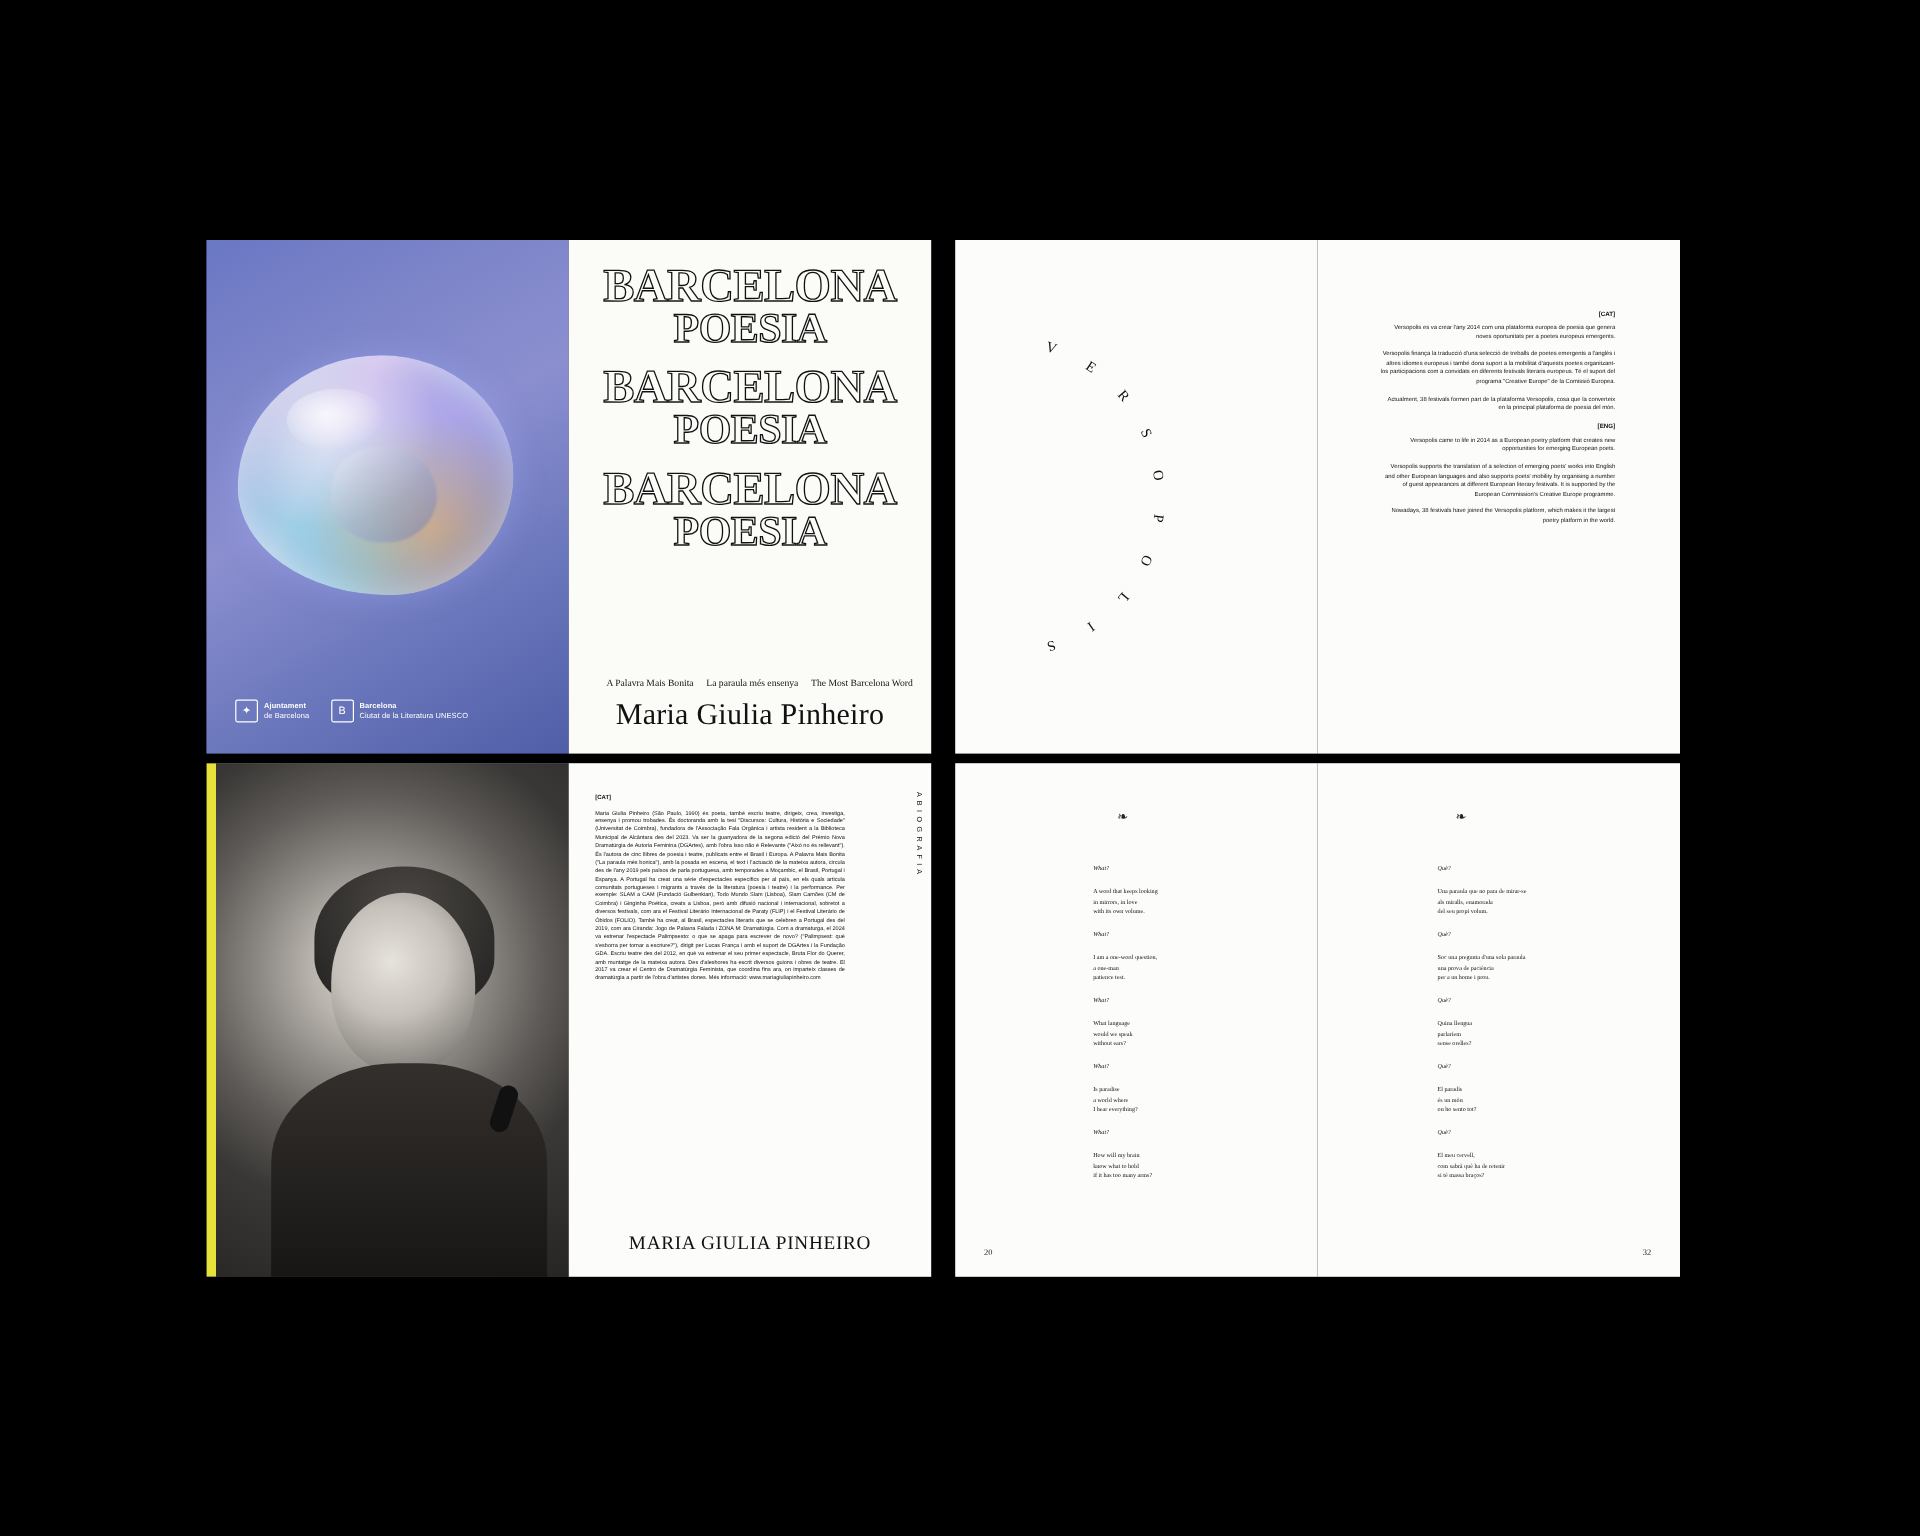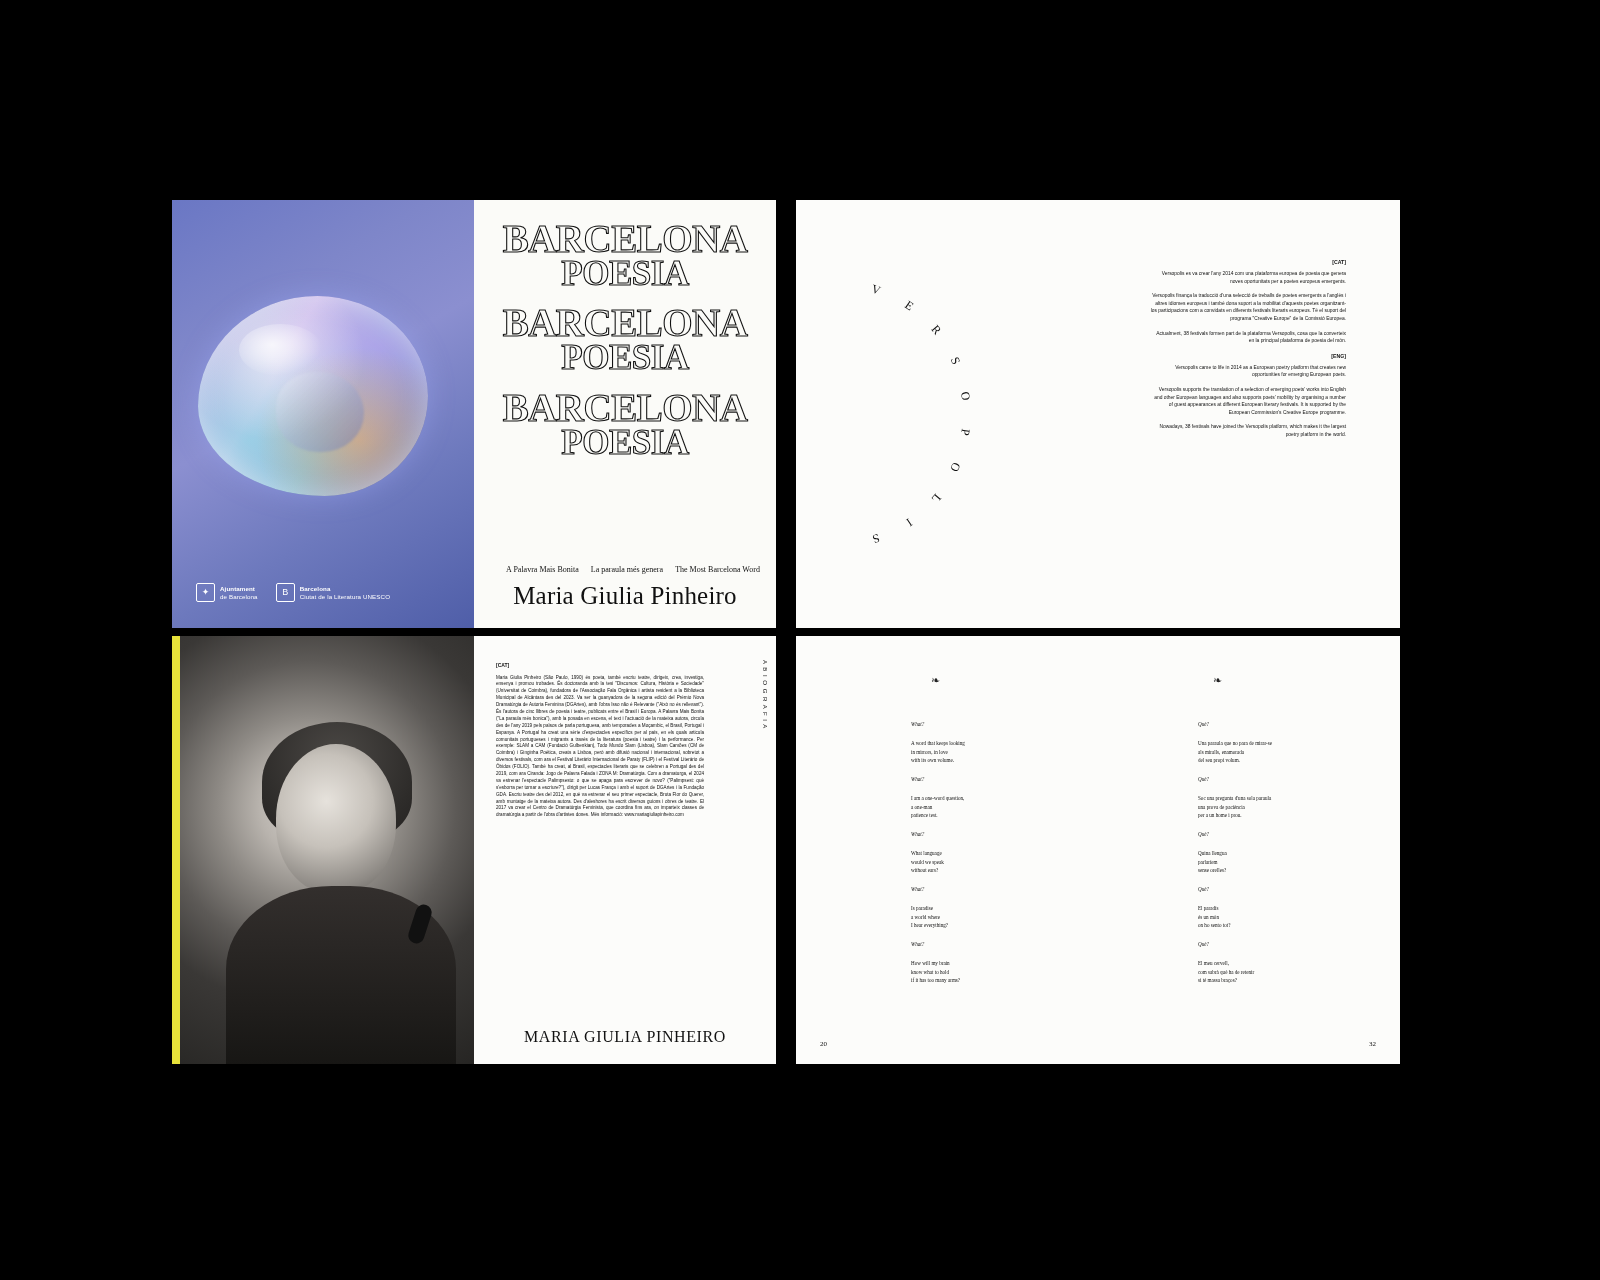--- a/index.html
+++ b/index.html
@@ -133,21 +133,21 @@
           <div class="bp-line1">BARCELONA</div>
           <div class="bp-line2">POESIA</div>
         </div>
         <div class="bp-block">
           <div class="bp-line1">BARCELONA</div>
           <div class="bp-line2">POESIA</div>
         </div>
       </div>
       <div class="cover-sub">
         <span>A Palavra Mais Bonita</span>
-        <span>La paraula més genera</span>
+        <span>La paraula més ensenya</span>
         <span>The Most Barcelona Word</span>
       </div>
       <div class="cover-author">Maria Giulia Pinheiro</div>
     </div>
   </div>
 
   <div class="spread" id="spread-verso">
     <div class="page" id="verso-left">
       <div class="arc" id="arc-holder">
           <span style="left: 80.1722px; top: 90.3627px; transform: translate(-50%, -50%) rotate(18deg);">V</span>

